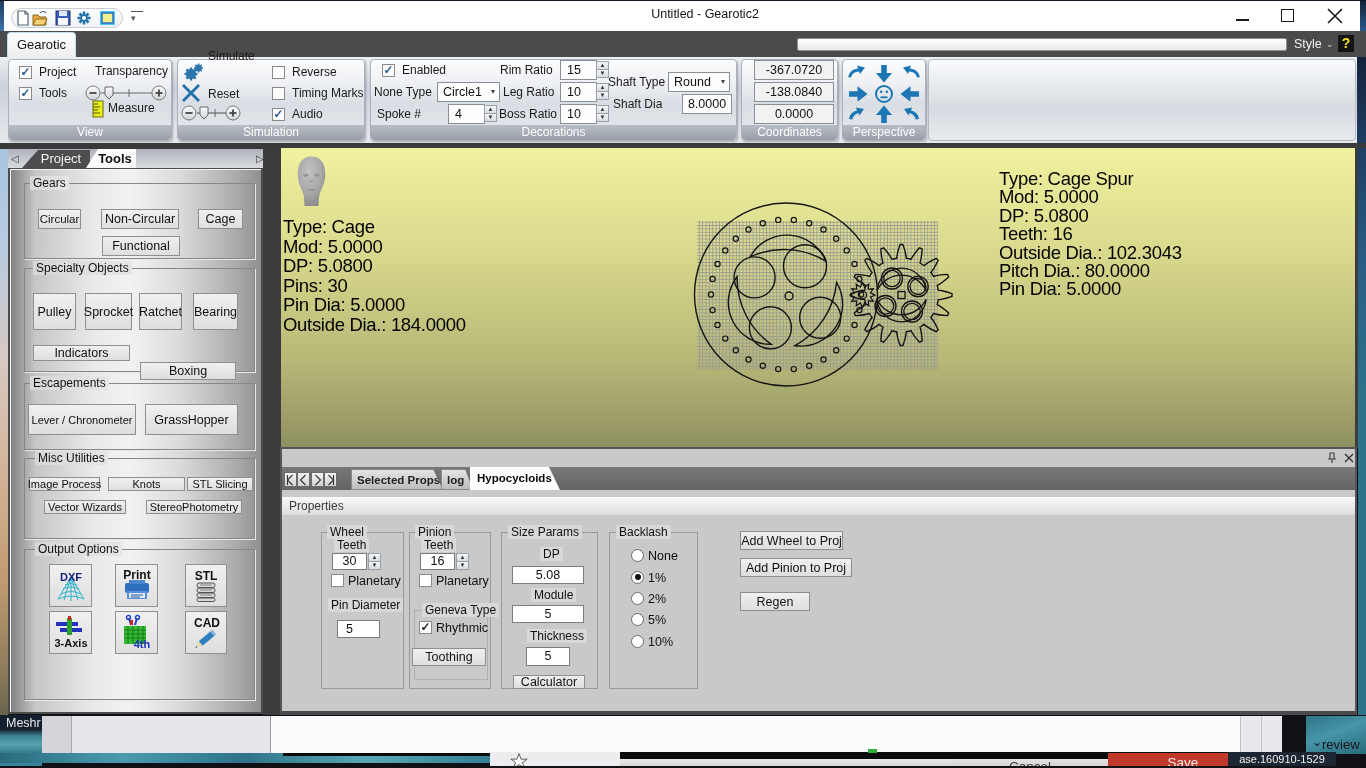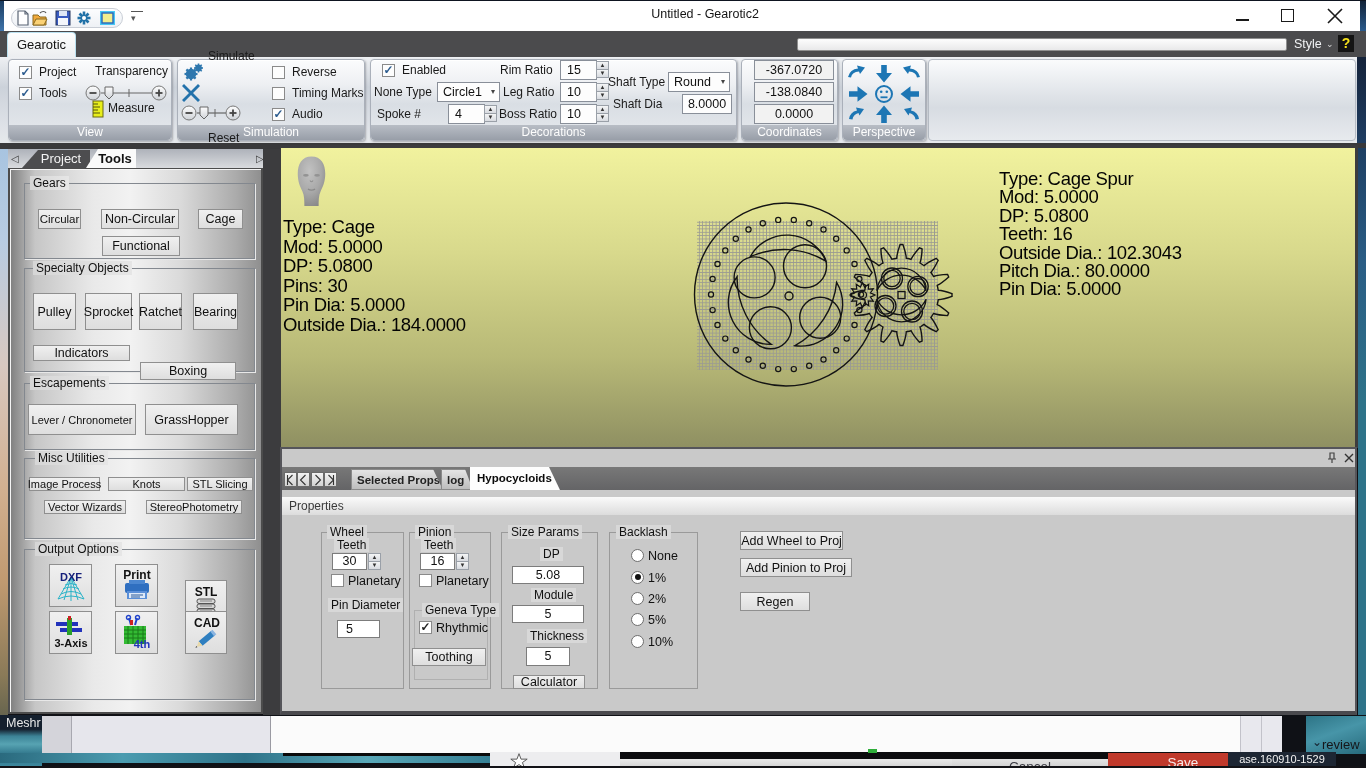--- a/index.html
+++ b/index.html
@@ -119,21 +119,21 @@
         <line x1="10" y1="5" x2="19" y2="5"></line>
         <line x1="11.3" y1="1.8" x2="17.7" y2="8.2"></line>
         <line x1="11.3" y1="8.2" x2="17.7" y2="1.8"></line>
       </g>
 </g>
   </svg>
 <div class="lbl" style="left:208px;top:49px;">Simulate</div>
 <svg class="ab" style="left:182px;top:84px" width="18" height="18" viewBox="0 0 18 18">
     <path d="M2 0 L9 7 L16 0 L18 2 L11 9 L18 16 L16 18 L9 11 L2 18 L0 16 L7 9 L0 2 Z" fill="#2372ab"></path>
   </svg>
-<div class="lbl" style="left:208px;top:87px;margin-top:44px;">Reset</div>
+<div class="lbl" style="left:208px;top:87px;">Reset</div>
 <svg class="ab" style="left:181px;top:104px" width="60" height="18" viewBox="0 0 60 18">
  <circle cx="8" cy="9" r="7" fill="url(#mg)" stroke="#777"></circle>
     <line x1="4.5" y1="9" x2="11.5" y2="9" stroke="#444" stroke-width="1.8"></line>
  <line x1="16" y1="9" x2="46" y2="9" stroke="#666" stroke-width="1.2"></line>
     <line x1="34" y1="5" x2="34" y2="13" stroke="#666" stroke-width="1"></line>
  <path d="M19 3h8v8l-4 4-4-4z" fill="url(#mg)" stroke="#666"></path>
  <circle cx="52" cy="9" r="7" fill="url(#mg)" stroke="#777"></circle>
     <line x1="48.5" y1="9" x2="55.5" y2="9" stroke="#444" stroke-width="1.8"></line>
     <line x1="52" y1="5.5" x2="52" y2="12.5" stroke="#444" stroke-width="1.8"></line>
 </svg>
@@ -252,21 +252,21 @@
     <svg width="38" height="38" viewBox="0 0 38 38">
 <text x="19" y="12" font-size="12" font-weight="bold" fill="#111" text-anchor="middle" font-family="Liberation Serif">Print</text>
 <rect x="7" y="16" width="24" height="10" rx="2" fill="#2f6fc0"></rect>
       <rect x="11" y="13" width="16" height="4" fill="#4a86d0"></rect>
       <rect x="9" y="24" width="20" height="8" fill="#5a8fd8"></rect>
       <rect x="11" y="26" width="16" height="5" fill="#dce8f8"></rect>
       <line x1="13" y1="28" x2="25" y2="28" stroke="#2a5a9a"></line>
       <line x1="13" y1="30" x2="22" y2="30" stroke="#2a5a9a"></line>
     </svg>
   </div>
-<div class="pbtn" style="left:185px;top:580px;width:42px;height:43px;">
+<div class="pbtn" style="left:185px;top:564px;width:42px;height:43px;">
     <svg width="38" height="38" viewBox="0 0 38 38">
 <text x="19" y="13" font-size="12" font-weight="bold" fill="#111" text-anchor="middle" font-family="Liberation Serif">STL</text>
 <g fill="#d8d8d8" stroke="#555">
         <rect x="10" y="16" width="18" height="4.5" rx="2"></rect>
         <rect x="10" y="21" width="18" height="4.5" rx="2"></rect>
         <rect x="10" y="26" width="18" height="4.5" rx="2"></rect>
         <rect x="10" y="31" width="18" height="3.5" rx="1.7"></rect>
       </g>
       <g stroke="#888">
         <line x1="13" y1="18" x2="25" y2="18"></line>

